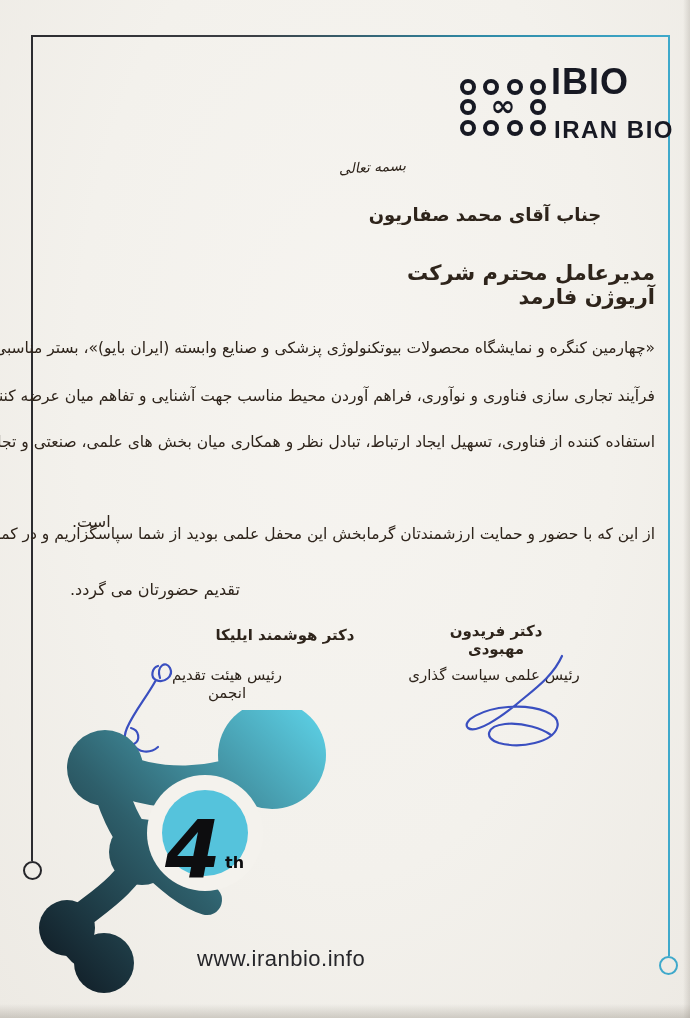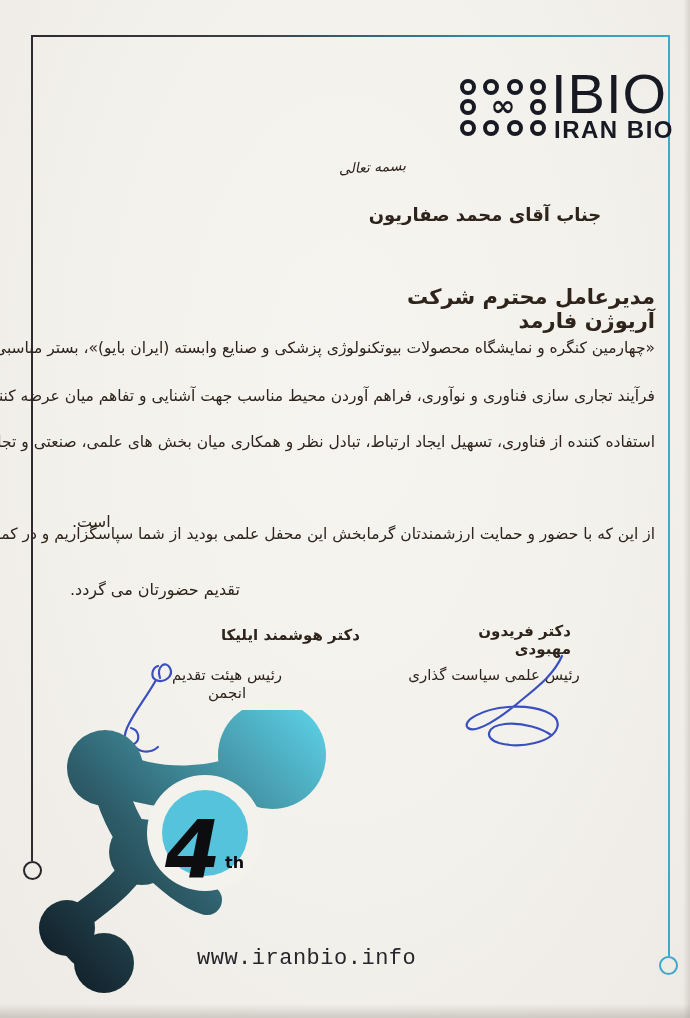--- a/index.html
+++ b/index.html
@@ -14,43 +14,43 @@
   .frame-top{left:31px;top:35px;width:639px;height:2.4px;background:linear-gradient(to right,#2c2c30 0%,#3c3f44 35%,#2f8aa6 70%,#3fa9cb 100%);}
   .frame-left{left:31px;top:36px;width:2.4px;height:825px;background:#2c2c30;}
   .frame-right{left:668px;top:36px;width:2.4px;height:920px;background:#3fa9cb;}
   .ring-end{width:19px;height:19px;border-radius:50%;box-sizing:border-box;background:transparent;}
   .ring-end.dark{left:23px;top:861px;border:2.6px solid #26262a;}
   .ring-end.teal{left:659px;top:956px;border:2.6px solid #3fa9cb;}
   
   .dot-ring{width:16px;height:16px;border:4.6px solid #171923;border-radius:50%;box-sizing:border-box;}
   .logo-inf{left:480px;top:92px;width:46px;height:28px;line-height:28px;text-align:center;
     font-size:30px;font-weight:700;color:#171923;font-family:"DejaVu Sans",sans-serif;}
-  .logo-acronym{left:551px;top:61px;font-size:56px;font-weight:400;letter-spacing:1px;color:#171923;
+  .logo-acronym{left:551px;top:61px;font-size:36px;font-weight:700;letter-spacing:1px;color:#171923;
     font-family:"Liberation Sans",sans-serif;}
   .logo-name{left:554px;top:116px;font-size:24px;font-weight:700;letter-spacing:1.5px;color:#171923;
     font-family:"Liberation Sans",sans-serif;}
   
   .fa{direction:rtl;unicode-bidi:embed;font-family:"DejaVu Sans",sans-serif;color:#2e241b;}
   .bismillah{left:336px;top:159px;width:70px;font-size:14px;font-style:italic;transform:rotate(-3deg);}
   .rcpt1{left:335px;top:204px;width:300px;text-align:center;font-size:18px;font-weight:700;}
-  .rcpt2{left:335px;top:261px;width:320px;text-align:right;font-size:21px;font-weight:700;margin-top:24px;}
+  .rcpt2{left:335px;top:261px;width:320px;text-align:right;font-size:21px;font-weight:700;}
   .bodyline{left:55px;width:600px;font-size:15.5px;text-align:justify;text-align-last:justify;white-space:nowrap;}
   .l1{top:339px;} .l2{top:387px;} .l3{top:433px;}
   .l4{left:72px;top:512px;width:auto;text-align:right;text-align-last:auto;font-size:16px;}
   .l5{top:525px;} 
   .l6{left:70px;top:580px;width:auto;text-align:left;text-align-last:auto;font-size:16px;}
-  .sig-name{font-size:15px;font-weight:700;text-align:right;}
+  .sig-name{font-size:15px;font-weight:700;text-align:center;}
   .sig-title{font-size:15px;text-align:center;}
   .sig-name.right{left:421px;top:622px;width:150px;}
   .sig-title.right{left:404px;top:666px;width:180px;}
   .sig-name.left{left:210px;top:626px;width:150px;}
   .sig-title.left{left:151px;top:666px;width:152px;}
   
   .website{left:197px;top:946px;font-size:22px;letter-spacing:.5px;color:#26262a;
-    font-family:Liberation Mono, monospace;}
+    font-family:Liberation Sans, sans-serif;}
   
   .edge-bottom{left:0;top:1004px;width:690px;height:14px;background:linear-gradient(to bottom,rgba(125,118,106,0) 0%,rgba(125,118,106,.30) 100%);}
   .edge-right{left:683px;top:0;width:7px;height:1018px;background:linear-gradient(to right,rgba(140,134,124,0) 0%,rgba(140,134,124,.25) 100%);}
 </style>
 </head>
 <body>
 
 <div class="page">
 
   <div class="abs frame-top"></div>

